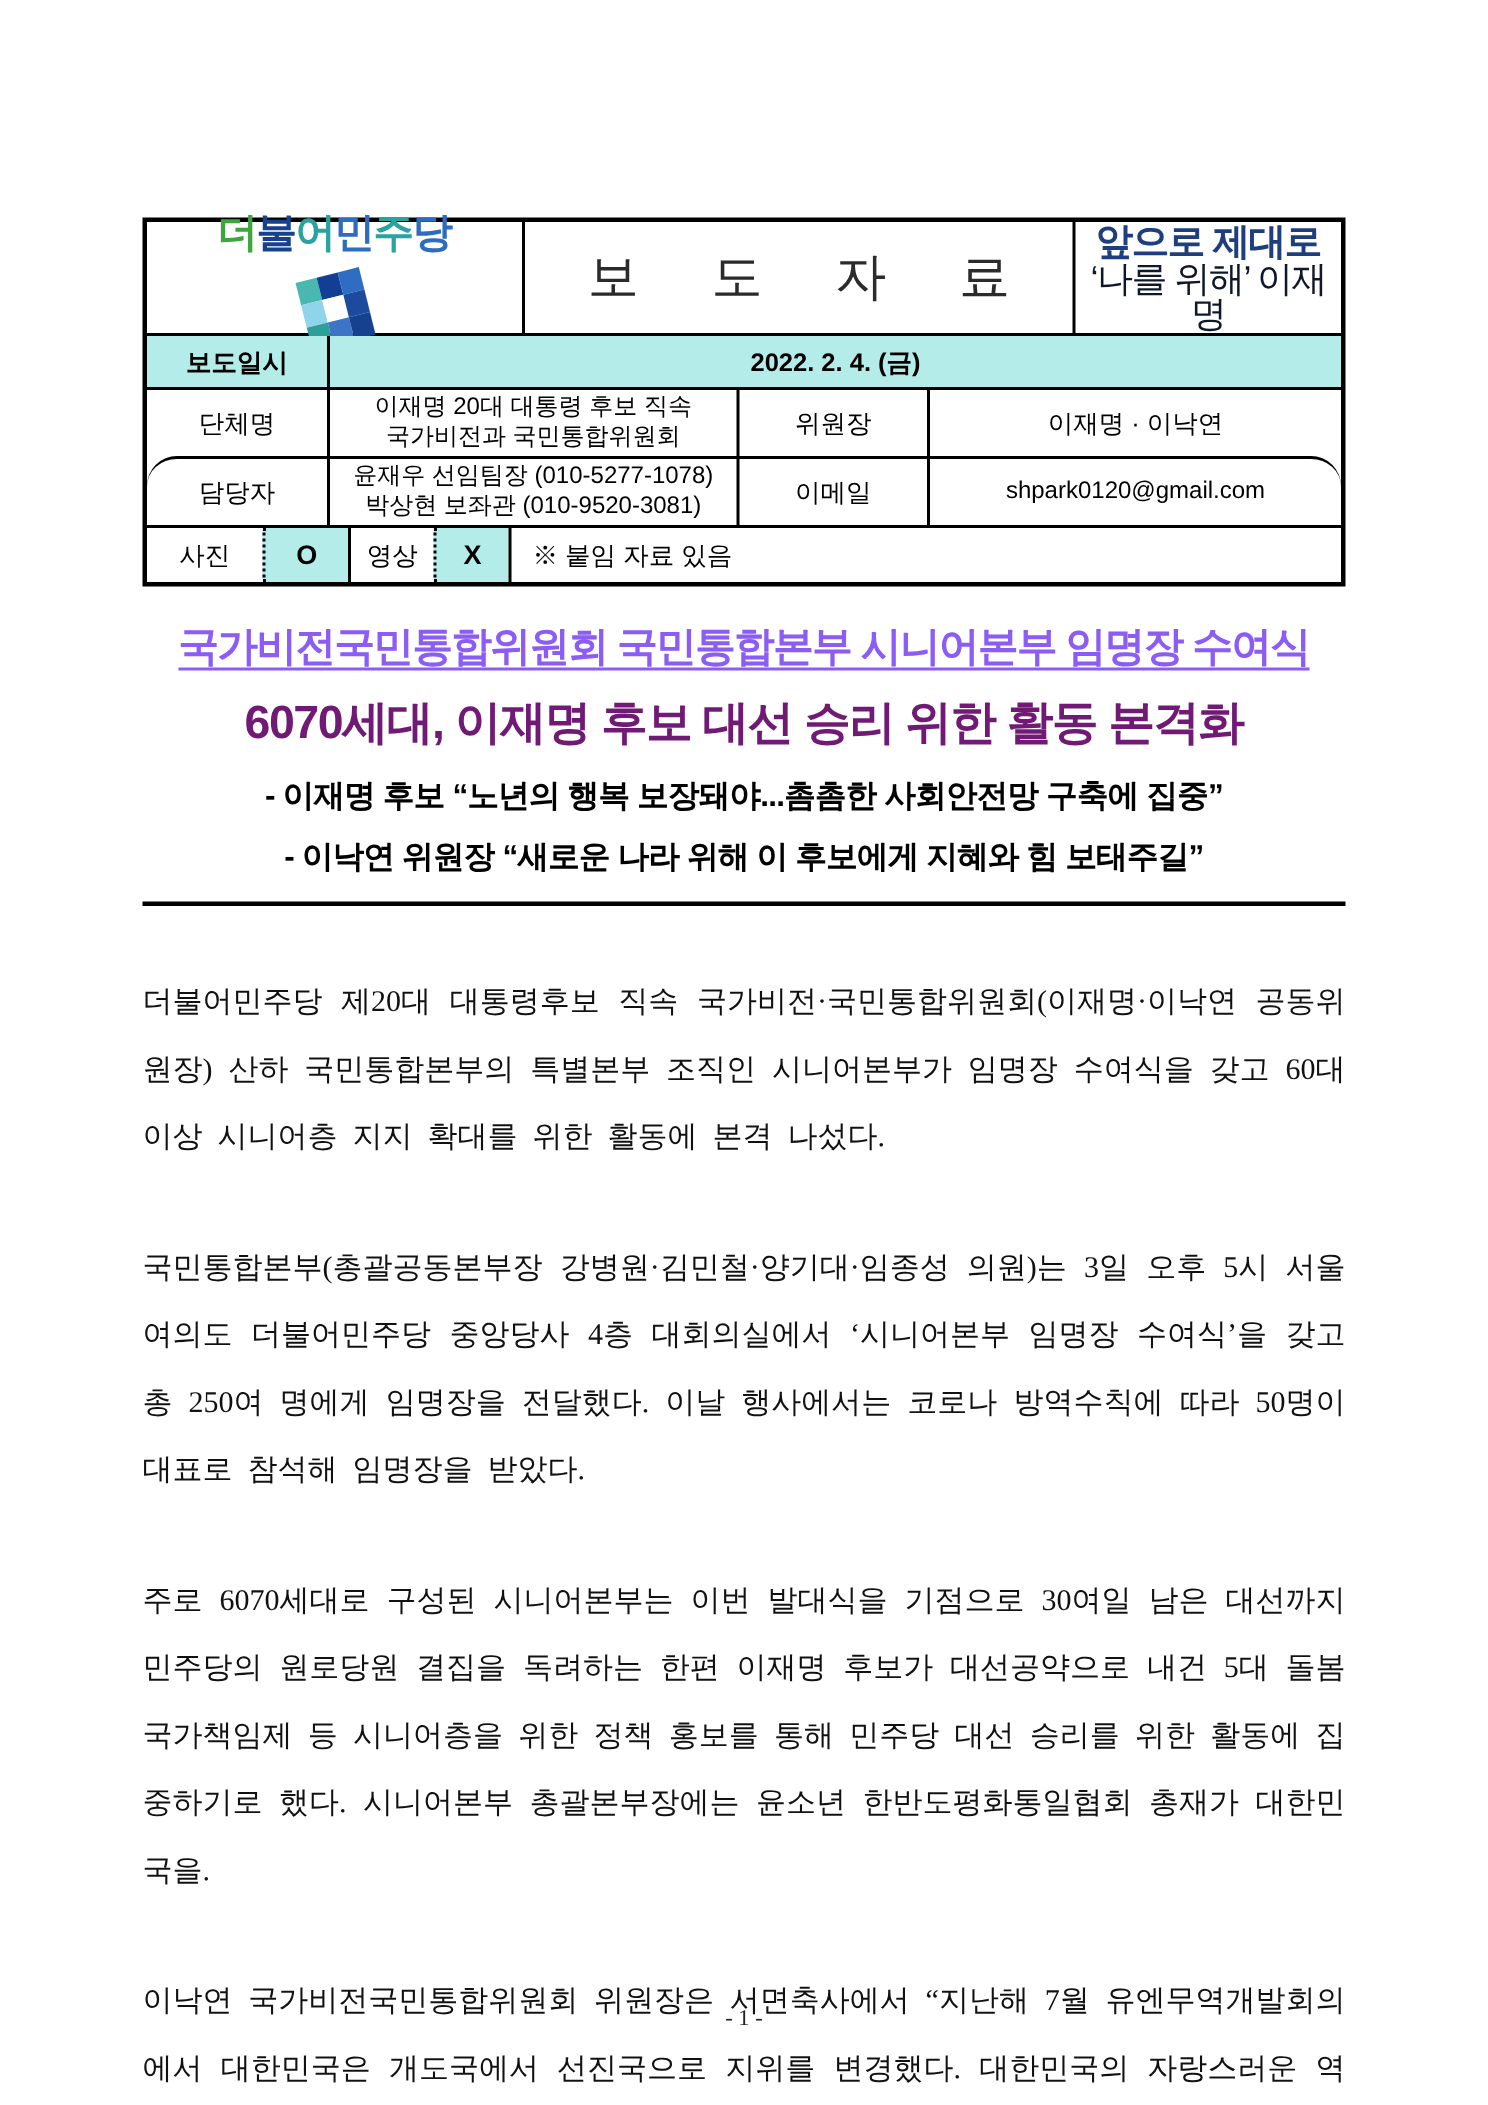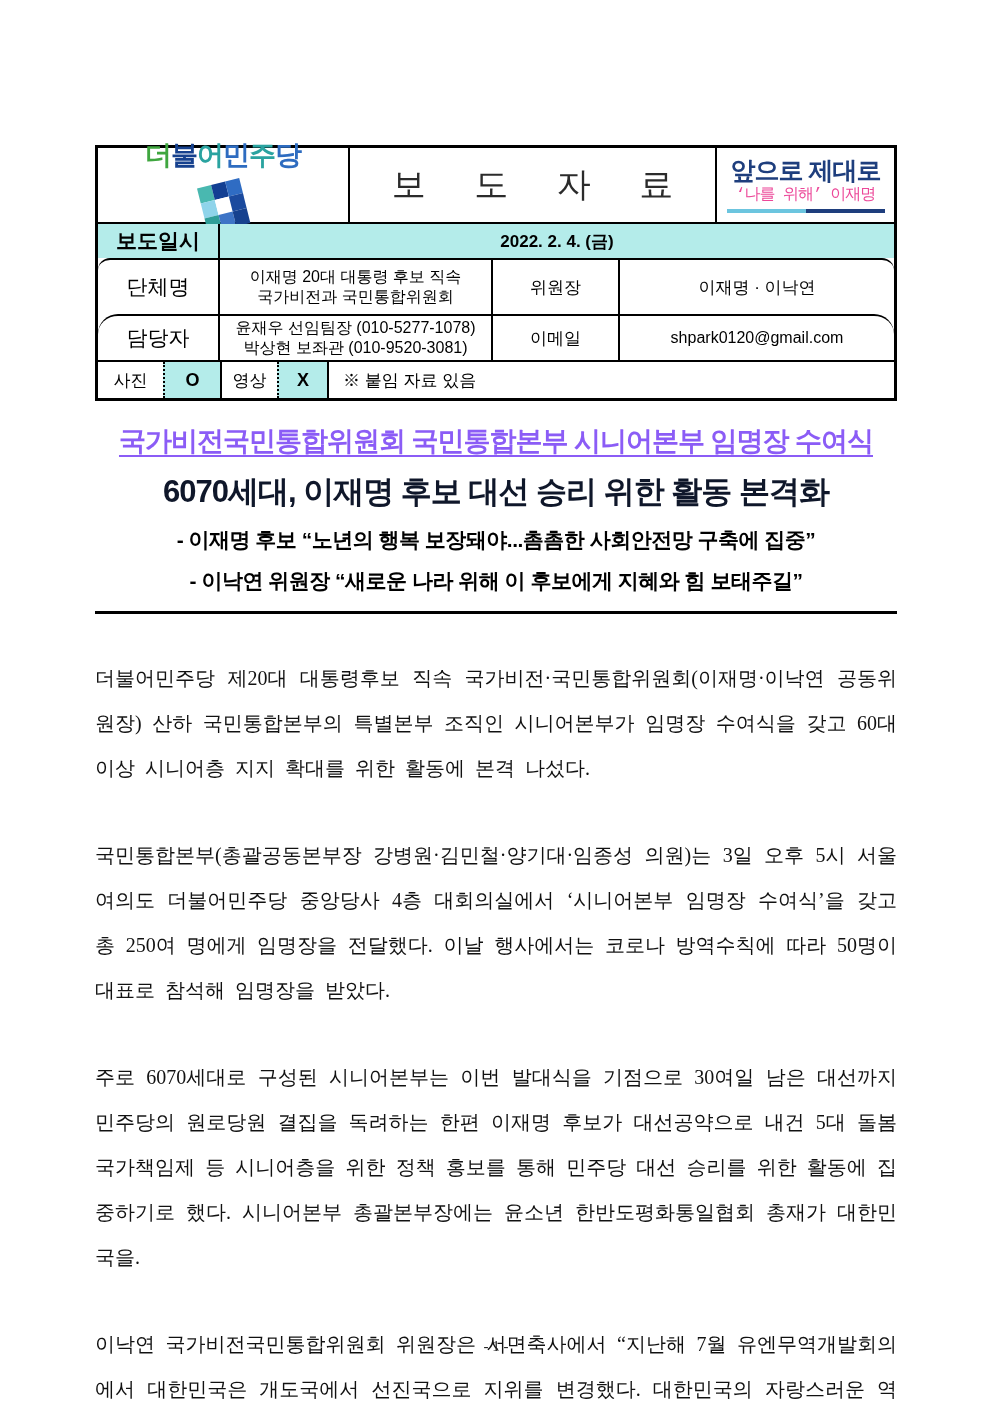--- a/index.html
+++ b/index.html
@@ -22,58 +22,58 @@
   .tcell {
     display: flex; flex-direction: column; justify-content: center; align-items: center;
     border-left: 2px solid #000; text-align: center; padding: 2px 4px;
   }
   .tcell.first { border-left: none; }
   .tcell.dotted { border-left: 2px dotted #000; }
   .cyan { background: #b4ecea; }
 
   .head-row { height: 74px; }
   .r-date { height: 36px; }
-  .r-org  { height: 56px; border-radius: 12px; }
+  .r-org  { height: 46px; }
   .r-contact { height: 46px; border-radius: 20px; }
   .r-media { height: 38px; }
 
-  .c-label { width: 120px; font-size: 21px; }
+  .c-label { width: 120px; font-size: 17px; }
   .c-org   { width: 273px; font-size: 16px; line-height: 20px; }
   .c-role  { width: 127px; font-size: 17px; }
   .c-last  { flex: 1; font-size: 16px; }
   .bold { font-weight: bold; }
 
   .head-logo-cell { width: 250px; flex-direction: column; gap: 4px; }
   .head-title-cell { width: 367px; }
   .head-slogan-cell { flex: 1; justify-content: center; }
 
   .logo-word { font-size: 27px; font-weight: bold; letter-spacing: -1px; white-space: nowrap; }
   .press-release-title {
     font-family: "Liberation Serif", "DejaVu Serif", serif;
     font-size: 34px; letter-spacing: 20px; color: #2b2b2b; padding-left: 20px;
   }
   .slogan-line1 { font-size: 25px; font-weight: 900; color: #1e3e7d; letter-spacing: -1px; line-height: 27px; }
-  .slogan-line2 { font-size: 16px; color: #ec4899; letter-spacing: -1px; line-height: 23px; font-family: Liberation Mono, monospace; }
+  .slogan-line2 { font-size: 24px; color: #0f172a; letter-spacing: -1px; line-height: 23px; }
   .slogan-underline {
     width: 158px; height: 4px; margin-top: 2px;
     background: linear-gradient(to right, #6cc5df 0 50%, #1e3e7d 50% 100%);
   }
 
-  .c-photo { width: 65px; font-size: 17px; }
+  .c-photo { width: 77px; font-size: 17px; }
   .c-mark  { width: 57px; font-size: 18px; font-weight: bold; }
   .c-mark2 { width: 50px; font-size: 18px; font-weight: bold; }
   .c-note  { flex: 1; align-items: flex-start; padding-left: 14px; font-size: 17px; }
 
   
   .titles { margin-top: 22px; text-align: center; }
   .title-blue {
     font-size: 27px; font-weight: bold; color: #8b5cf6; letter-spacing: -1px;
     text-decoration: underline; text-decoration-thickness: 2px; text-underline-offset: 5px;
   }
-  .title-black { margin-top: 12px; font-size: 31px; font-weight: bold; color: #0f172a; letter-spacing: -1px; }
+  .title-black { margin-top: 12px; font-size: 31px; font-weight: bold; color: #701a75; letter-spacing: -1px; }
   .subtitle { margin-top: 13px; font-size: 21px; font-weight: bold; color: #000; letter-spacing: -0.5px; }
   .title-rule { margin-top: 16px; height: 3px; background: #000; border: none; }
 
   
   .body-text {
     margin-top: 42px;
     font-family: "Liberation Serif", "DejaVu Serif", serif;
     font-size: 20px; line-height: 45px; color: #111;
     text-align: justify; word-spacing: 5px;
   }

